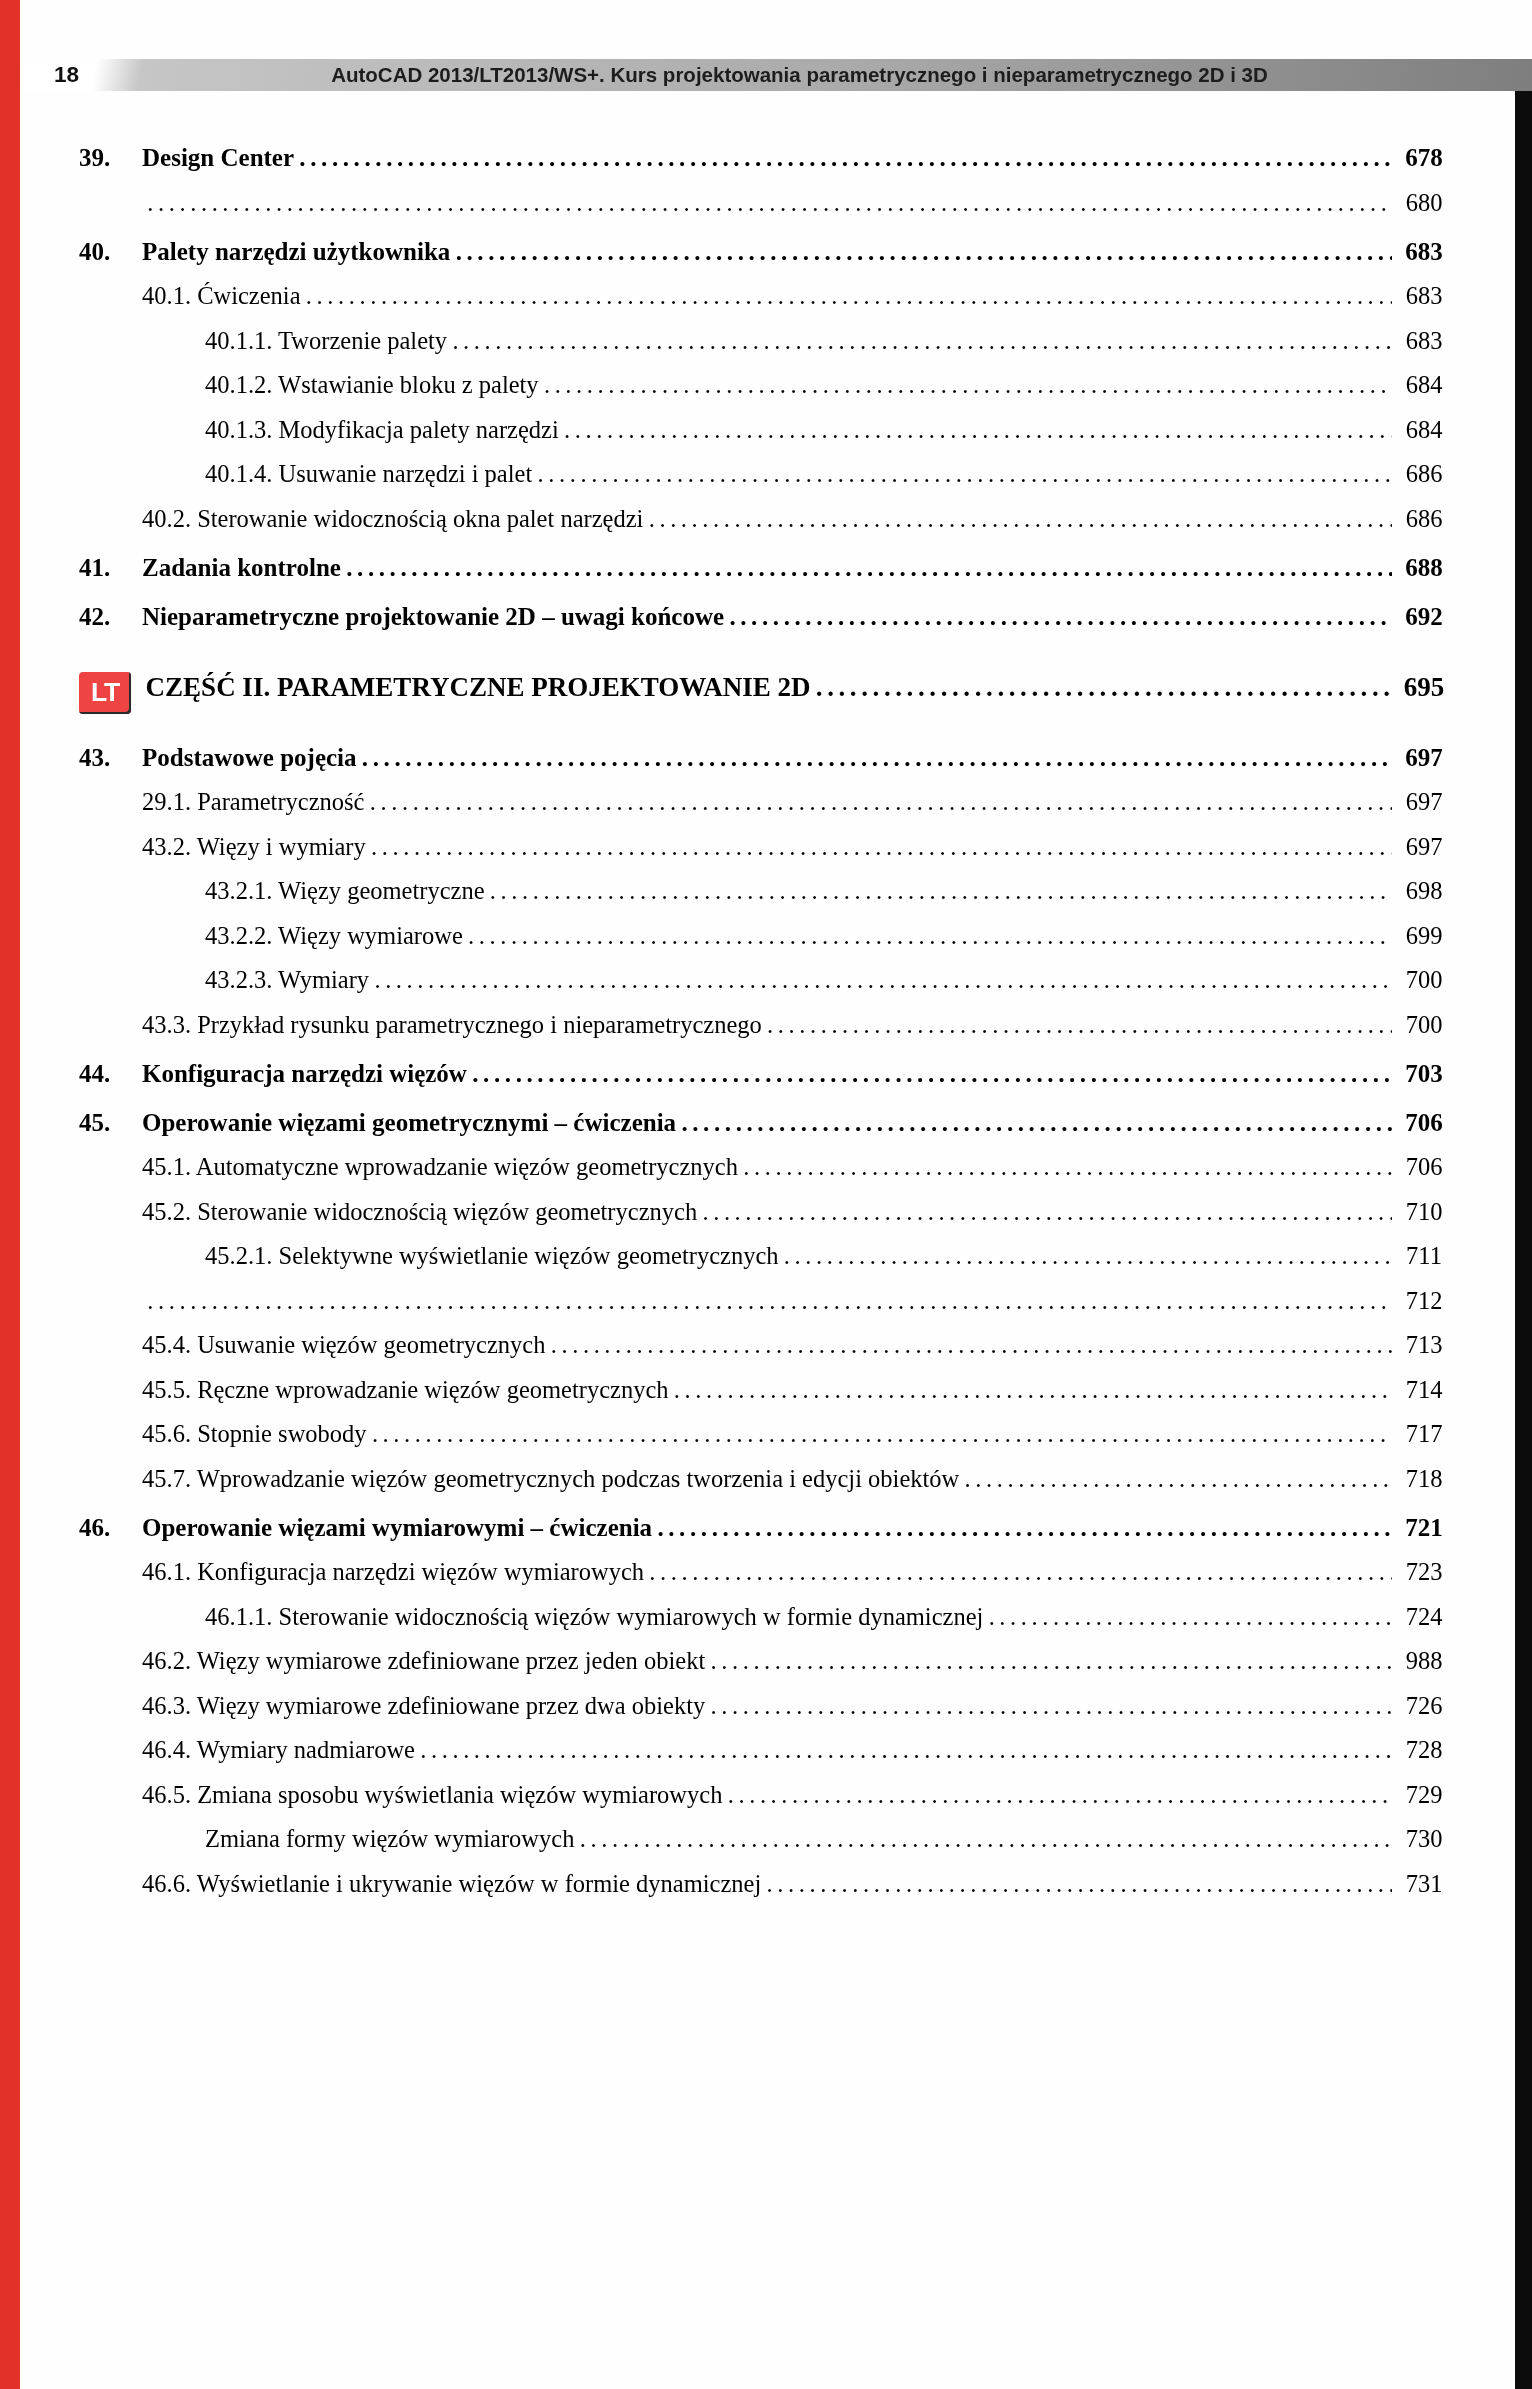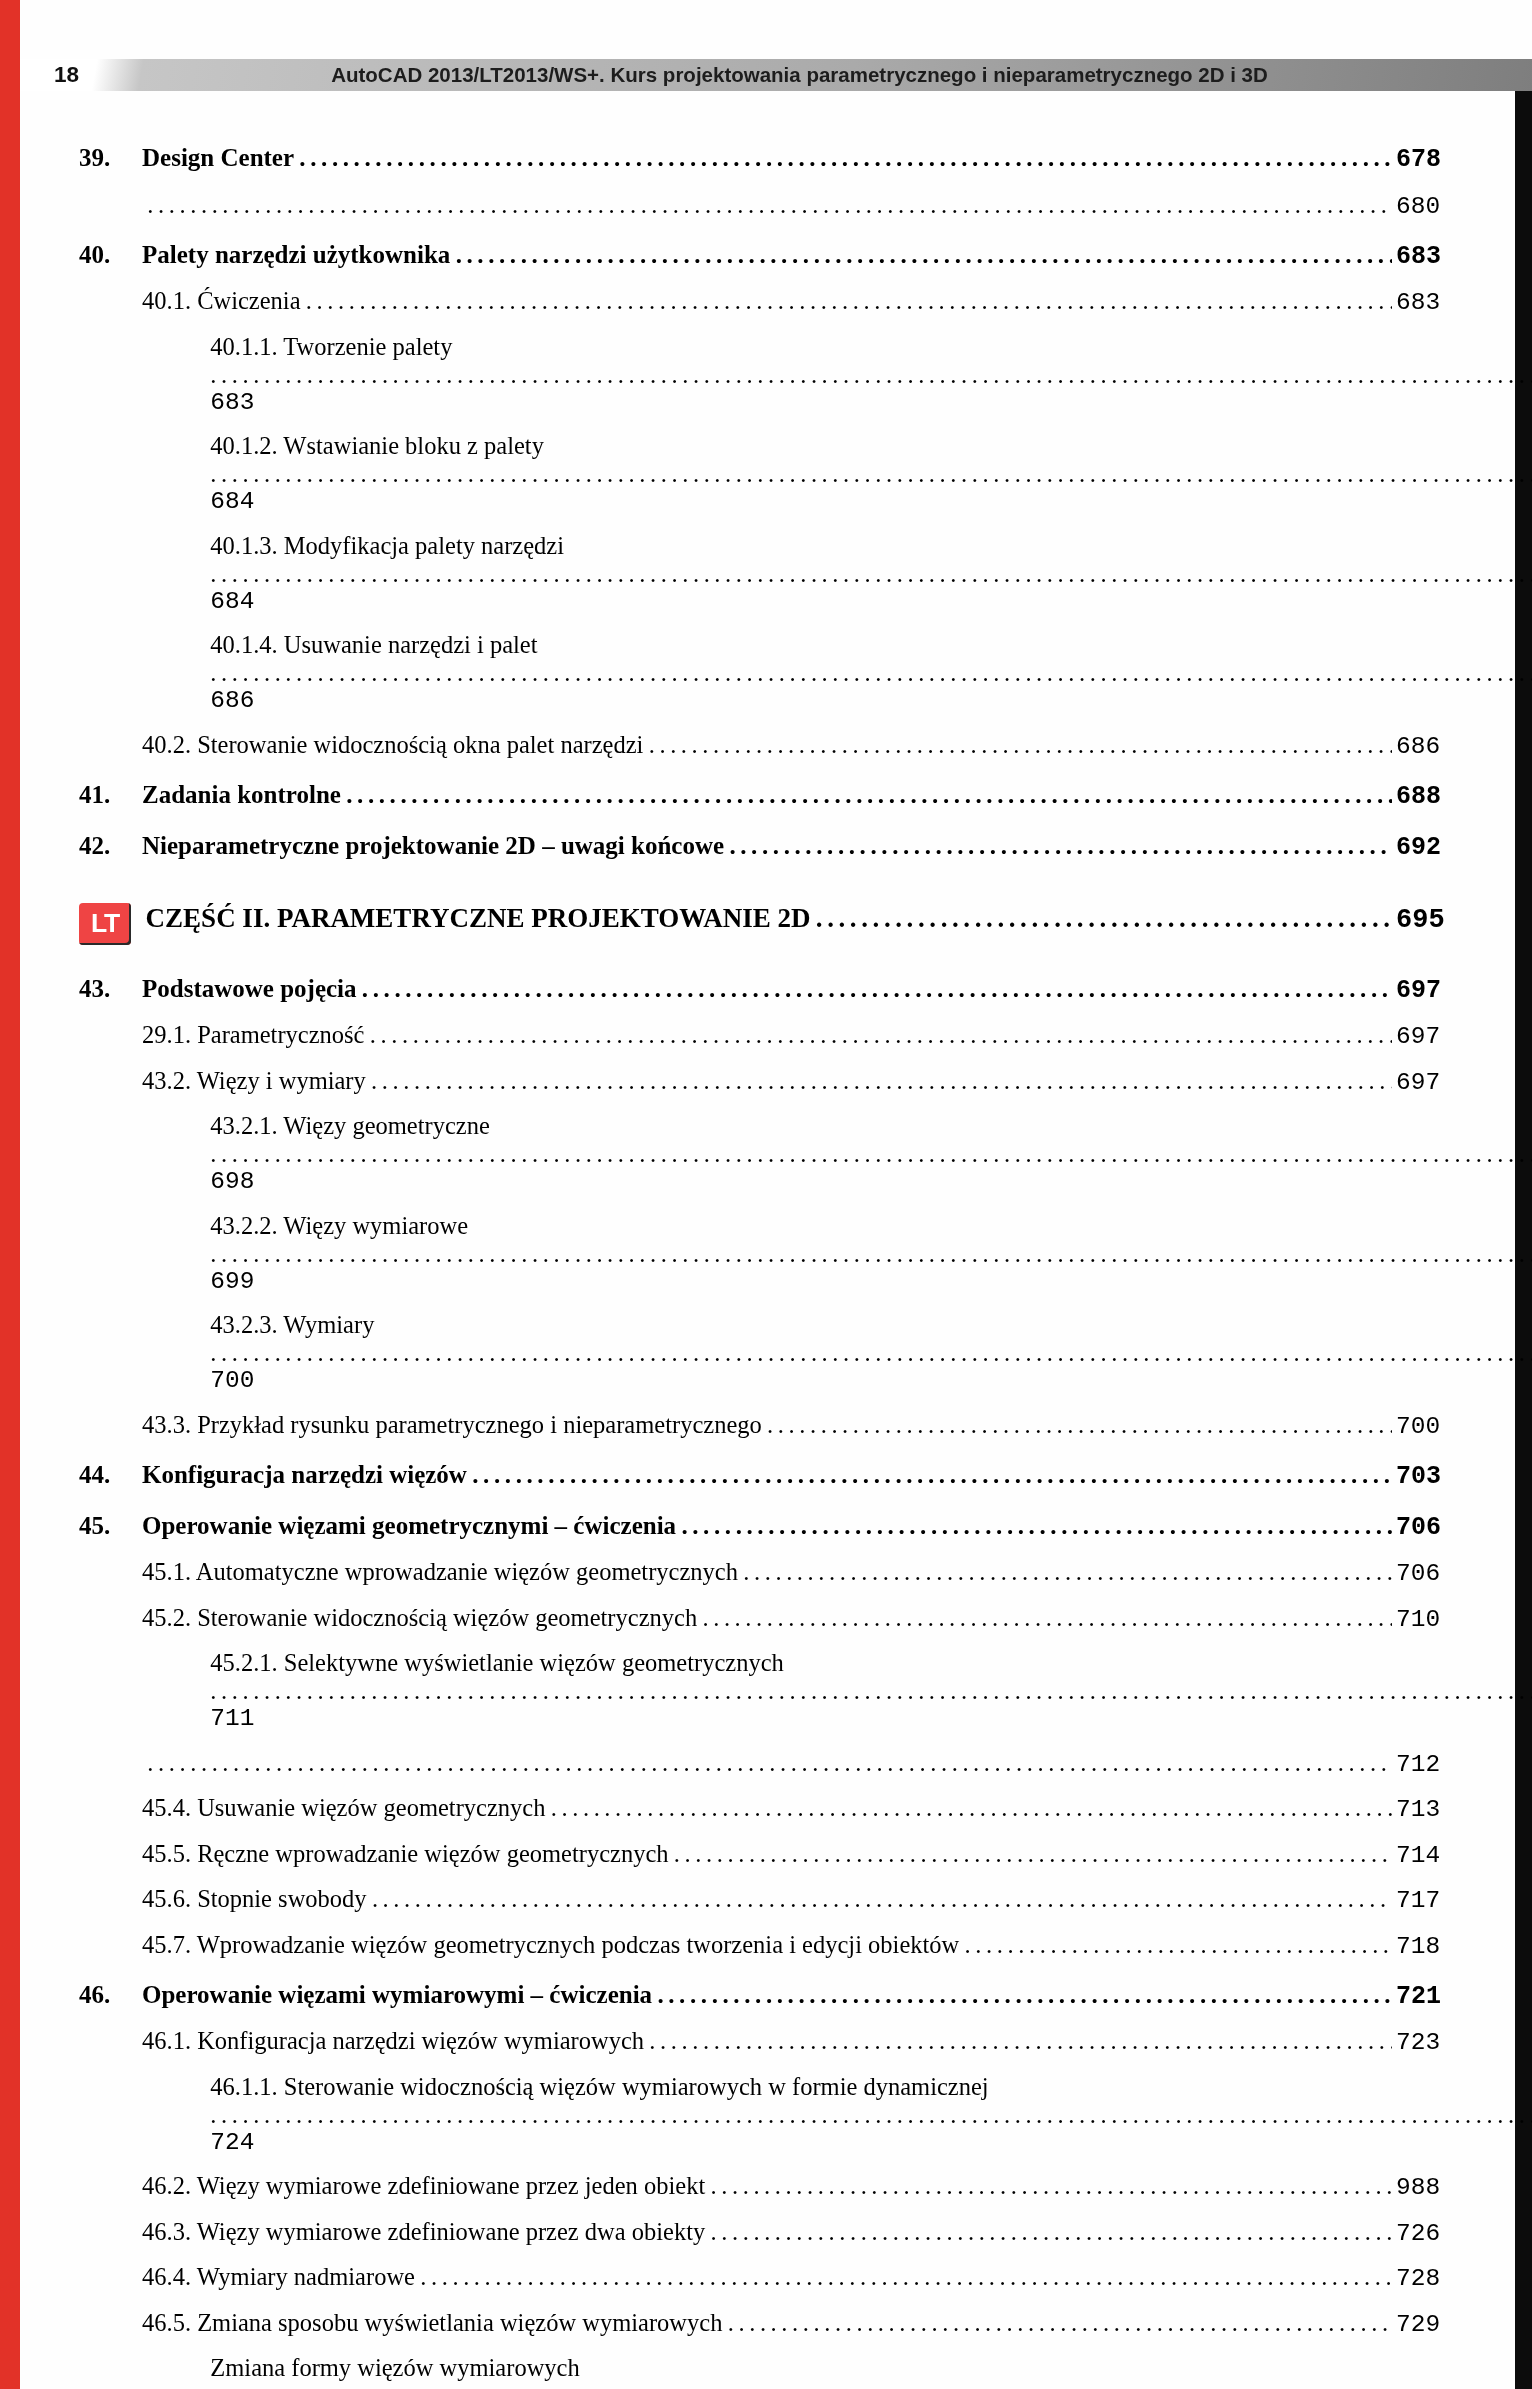--- a/index.html
+++ b/index.html
@@ -17,29 +17,29 @@
     display:flex; align-items:center;
     font-family:"Liberation Sans", sans-serif;
   }
   .page-num { position:absolute; left:34px; font-size:22.5px; font-weight:bold; color:#111; }
   .header-title { flex:1; text-align:center; font-size:20.5px; font-weight:bold; color:#1d1d1d; padding-left:46px; }
   .toc { position:absolute; top:123px; left:79px; right:81px; }
   .toc-row { display:flex; align-items:baseline; margin-bottom:16.5px; font-size:24.5px; }
   .toc-row.chapter { font-weight:bold; font-size:25px; margin-top:21px; }
   .toc-row.part { font-weight:bold; font-size:27px; margin-top:41px; margin-bottom:30px; }
   .level-1 { padding-left:63px; }
-  .level-2 { padding-left:126px;flex-direction:column; }
+  .level-2 { padding-left:126px; }
   .num { flex:0 0 63px; }
   .title { white-space:nowrap; flex-shrink:0; }
   .dots { flex:1 1 auto; overflow:hidden; white-space:nowrap; margin:0 4px 0 5.3px; }
   .dots::after {
     content:"..........................................................................................................................................................................................................................................................................................................";
     letter-spacing:4.6px;
   }
-  .pg { flex-shrink:0; min-width:56px; text-align:left;font-family:Liberation Mono, monospace; }
+  .pg { flex-shrink:0; min-width:56px; text-align:center; }
   .lt-icon {
     flex:0 0 auto; align-self:center;
     width:52px; height:42px; margin-right:14.6px;
     background:#ef4444; color:#ffffff;
     display:inline-flex; align-items:center; justify-content:center;
     font-family:"Liberation Sans", sans-serif;
     font-size:26.5px; font-weight:bold; letter-spacing:-1.3px;
     border-radius:4px;
     box-shadow:inset -2px -2px 0 #2a2a2a;
   }

